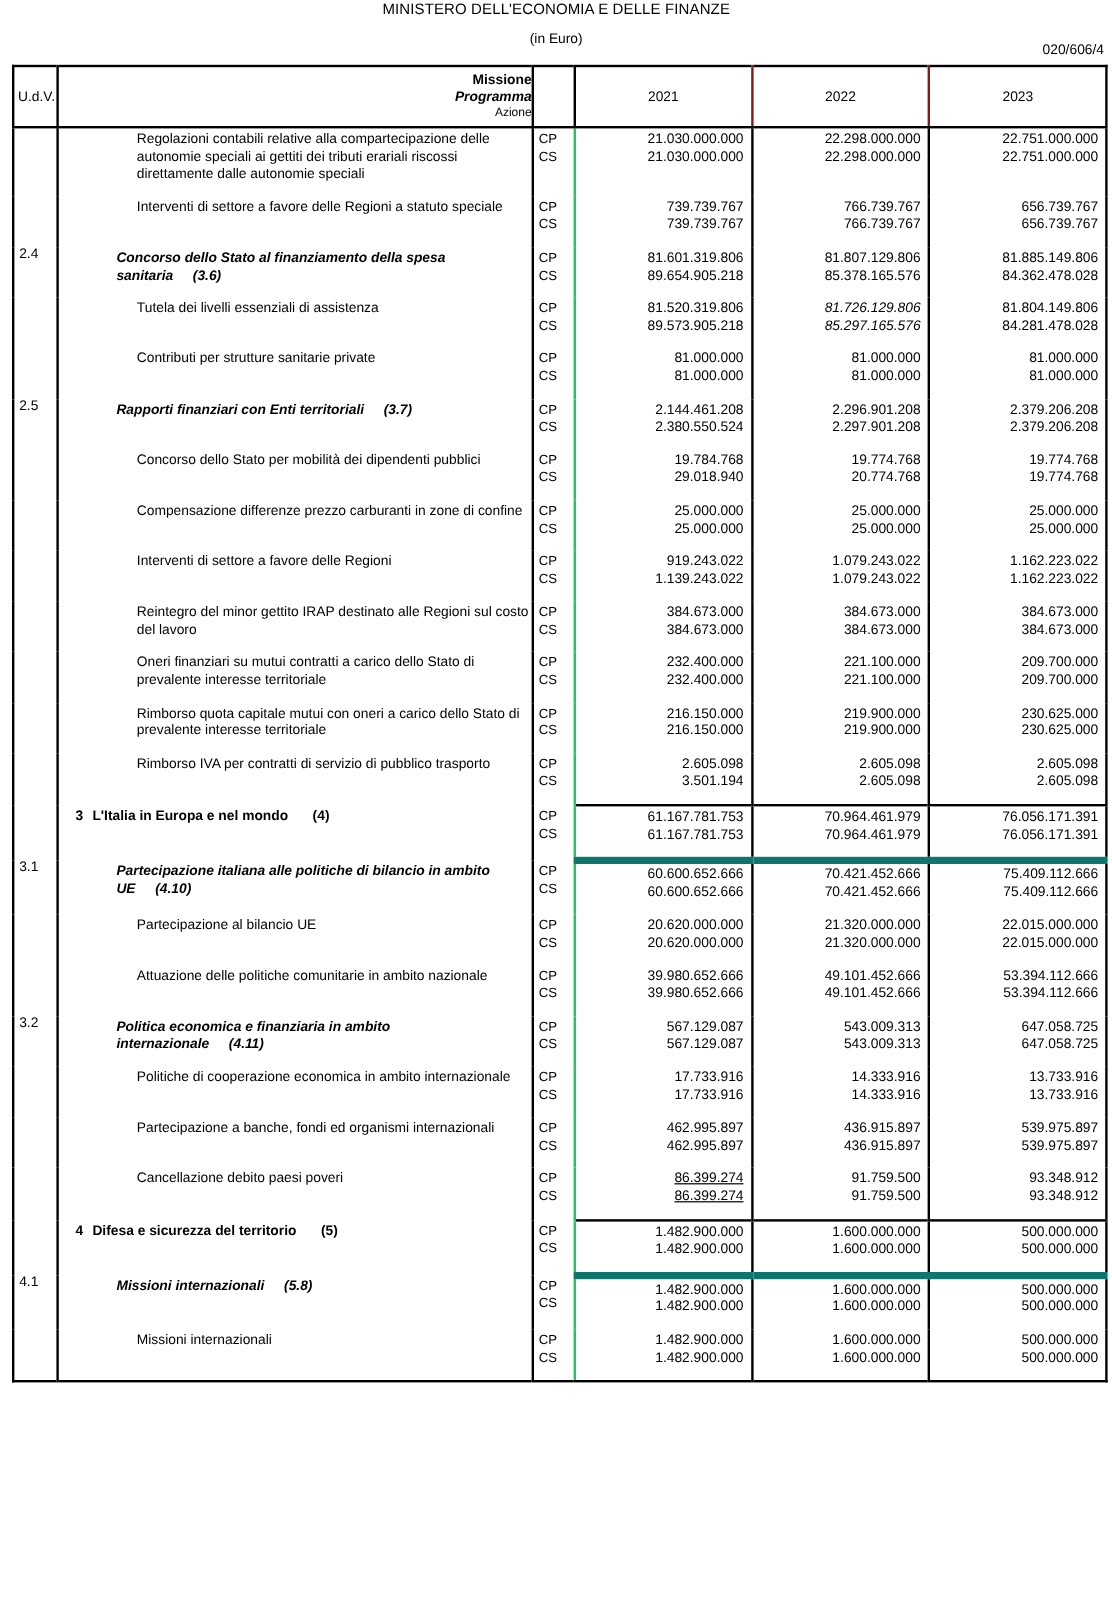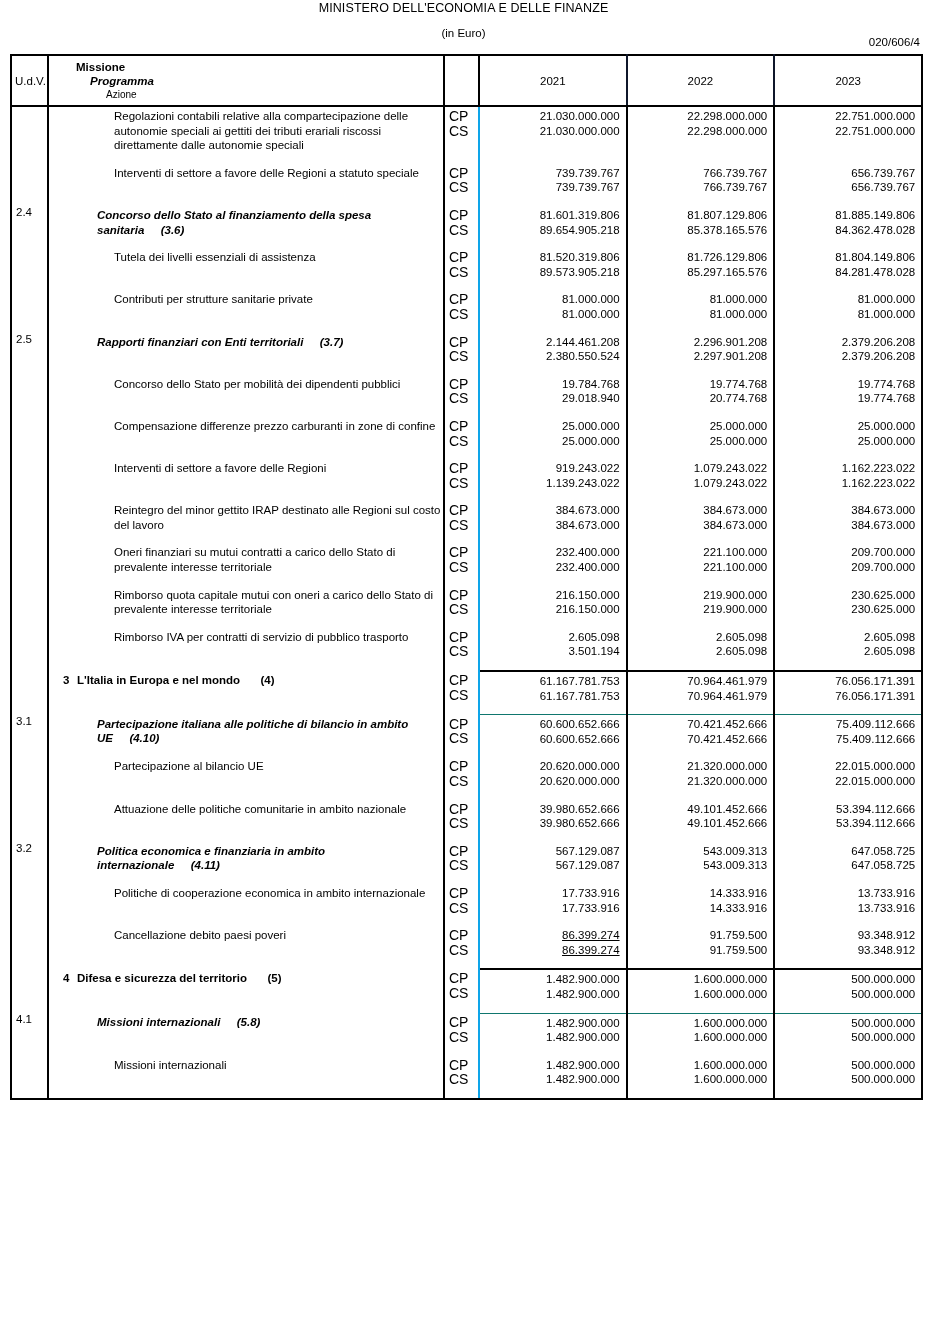--- a/index.html
+++ b/index.html
@@ -52,51 +52,51 @@
   }
   th.h-udv{
     border-right:2px solid #000;
     text-align:left;
     padding-left:3px;
     vertical-align:middle;
     font-size:11.5px;
   }
   th.h-desc{
     border-right:2px solid #000;
-    text-align:left;
-    padding-left:27px;
+    text-align:right;
+    padding-left:14px;
     padding-top:4px;
   }
   th.h-desc .lv1{font-weight:bold;font-size:11.5px;line-height:14px;}
   th.h-desc .lv2{font-weight:bold;font-style:italic;font-size:11.5px;line-height:14px;padding-left:14px;}
   th.h-desc .lv3{font-weight:normal;font-size:10px;line-height:14px;padding-left:30px;}
   th.h-type{border-right:2px solid #000;}
   th.h-year{
-    border-right:2px solid #0f172a;
+    border-right:2px solid #7f1d1d;
     text-align:center;vertical-align:middle;
     font-size:11.5px;
   }
   th.h-year.last{border-right:none;}
 
   
   td.udv{
     border-right:2px solid #000;
     text-align:left;
     padding-left:4px;
     font-size:11.5px;
   }
   td.desc{
     border-right:2px solid #000;
     font-size:11.5px;
     line-height:14.6px;
     padding-top:2px;
   }
   td.type{
-    border-right:2px solid #0ea5e9;
-    font-size:14px;
+    border-right:2px solid #22c55e;
+    font-size:11px;
     line-height:14.6px;
     padding-left:4px;
     padding-top:2px;
     white-space:pre-line;
   }
   td.val{
     border-right:2px solid #000;
     font-size:11.5px;
     line-height:14.6px;
     text-align:right;
@@ -111,21 +111,21 @@
   .lvl-missione .num{display:inline-block;min-width:14px;}
   .lvl-missione .ref{font-weight:bold;padding-left:14px;}
   .lvl-programma{font-weight:bold;font-style:italic;padding-left:48px;}
   .lvl-programma .ref{padding-left:10px;}
   .lvl-azione{font-weight:normal;padding-left:65px;}
 
   
   tr.mission td.type,
   tr.mission td.val{
     border-top:2px solid #000;
-    border-bottom:1px solid #0f766e;
+    border-bottom:6px solid #0f766e;
   }
   tr.mission td.type{border-top:none;border-bottom:none;}
 
   
   tr.filler td{border-right:2px solid #000;}
   tr.filler td.last{border-right:none;}
 </style>
 </head>
 <body>
 
@@ -203,21 +203,21 @@
         </tr>
         <tr>
           <td class="udv"></td>
           <td class="desc" style="padding-bottom: 11px;">
             <div class="lvl-azione"><span>Tutela dei livelli essenziali di assistenza</span></div>
           </td>
           <td class="type" style="padding-bottom: 11px;">CP
 CS</td>
           <td class="val" style="padding-bottom: 11px; margin-top: 16px;">81.520.319.806
 89.573.905.218</td>
-          <td class="val" style="padding-bottom: 11px;">81.726.129.806
+          <td class="val" style="padding-bottom: 11px; font-style: italic;">81.726.129.806
 85.297.165.576</td>
           <td class="val last" style="padding-bottom: 11px;">81.804.149.806
 84.281.478.028</td>
         </tr>
         <tr>
           <td class="udv"></td>
           <td class="desc" style="padding-bottom: 11px;">
             <div class="lvl-azione"><span>Contributi per strutture sanitarie private</span></div>
           </td>
           <td class="type" style="padding-bottom: 11px;">CP
@@ -417,20 +417,34 @@
             <div class="lvl-azione"><span>Politiche di cooperazione economica in ambito internazionale</span></div>
           </td>
           <td class="type" style="padding-bottom: 11px;">CP
 CS</td>
           <td class="val" style="padding-bottom: 11px;">17.733.916
 17.733.916</td>
           <td class="val" style="padding-bottom: 11px;">14.333.916
 14.333.916</td>
           <td class="val last" style="padding-bottom: 11px;">13.733.916
 13.733.916</td>
+        </tr>
+        <tr>
+          <td class="udv"></td>
+          <td class="desc" style="padding-bottom: 11px;">
+            <div class="lvl-azione"><span>Partecipazione a banche, fondi ed organismi internazionali</span></div>
+          </td>
+          <td class="type" style="padding-bottom: 11px;">CP
+CS</td>
+          <td class="val" style="padding-bottom: 11px;">462.995.897
+462.995.897</td>
+          <td class="val" style="padding-bottom: 11px;">436.915.897
+436.915.897</td>
+          <td class="val last" style="padding-bottom: 11px;">539.975.897
+539.975.897</td>
         </tr>
         <tr>
           <td class="udv"></td>
           <td class="desc" style="padding-bottom: 11px;">
             <div class="lvl-azione"><span>Cancellazione debito paesi poveri</span></div>
           </td>
           <td class="type" style="padding-bottom: 11px;">CP
 CS</td>
           <td class="val" style="padding-bottom: 11px; text-decoration: underline;">86.399.274
 86.399.274</td>

